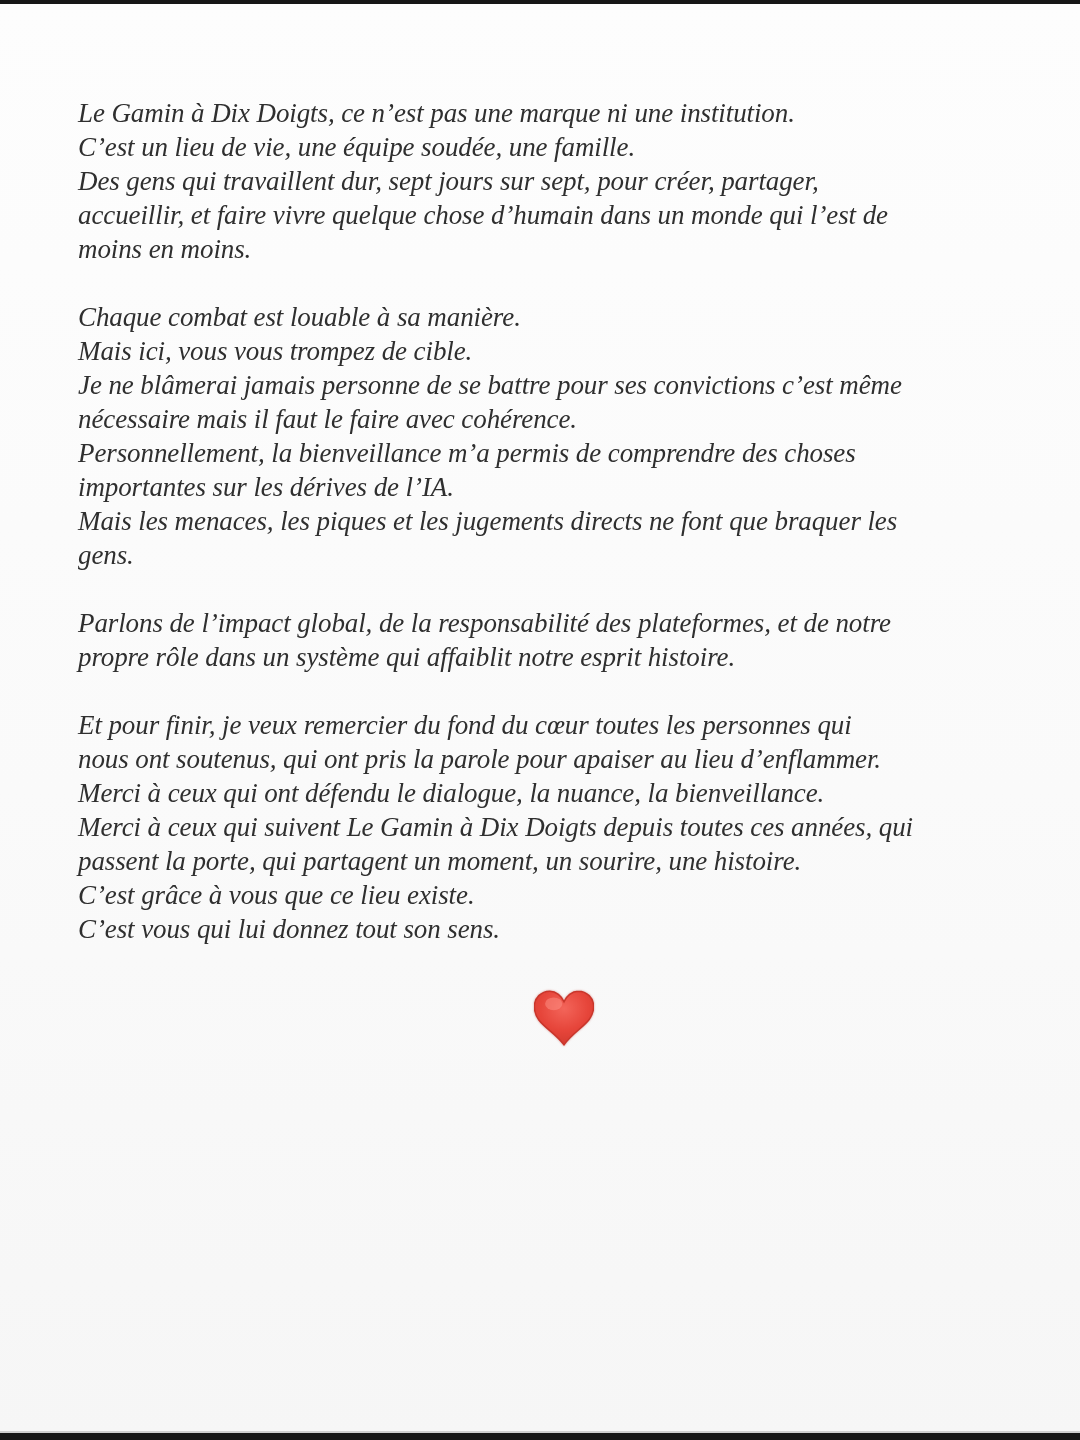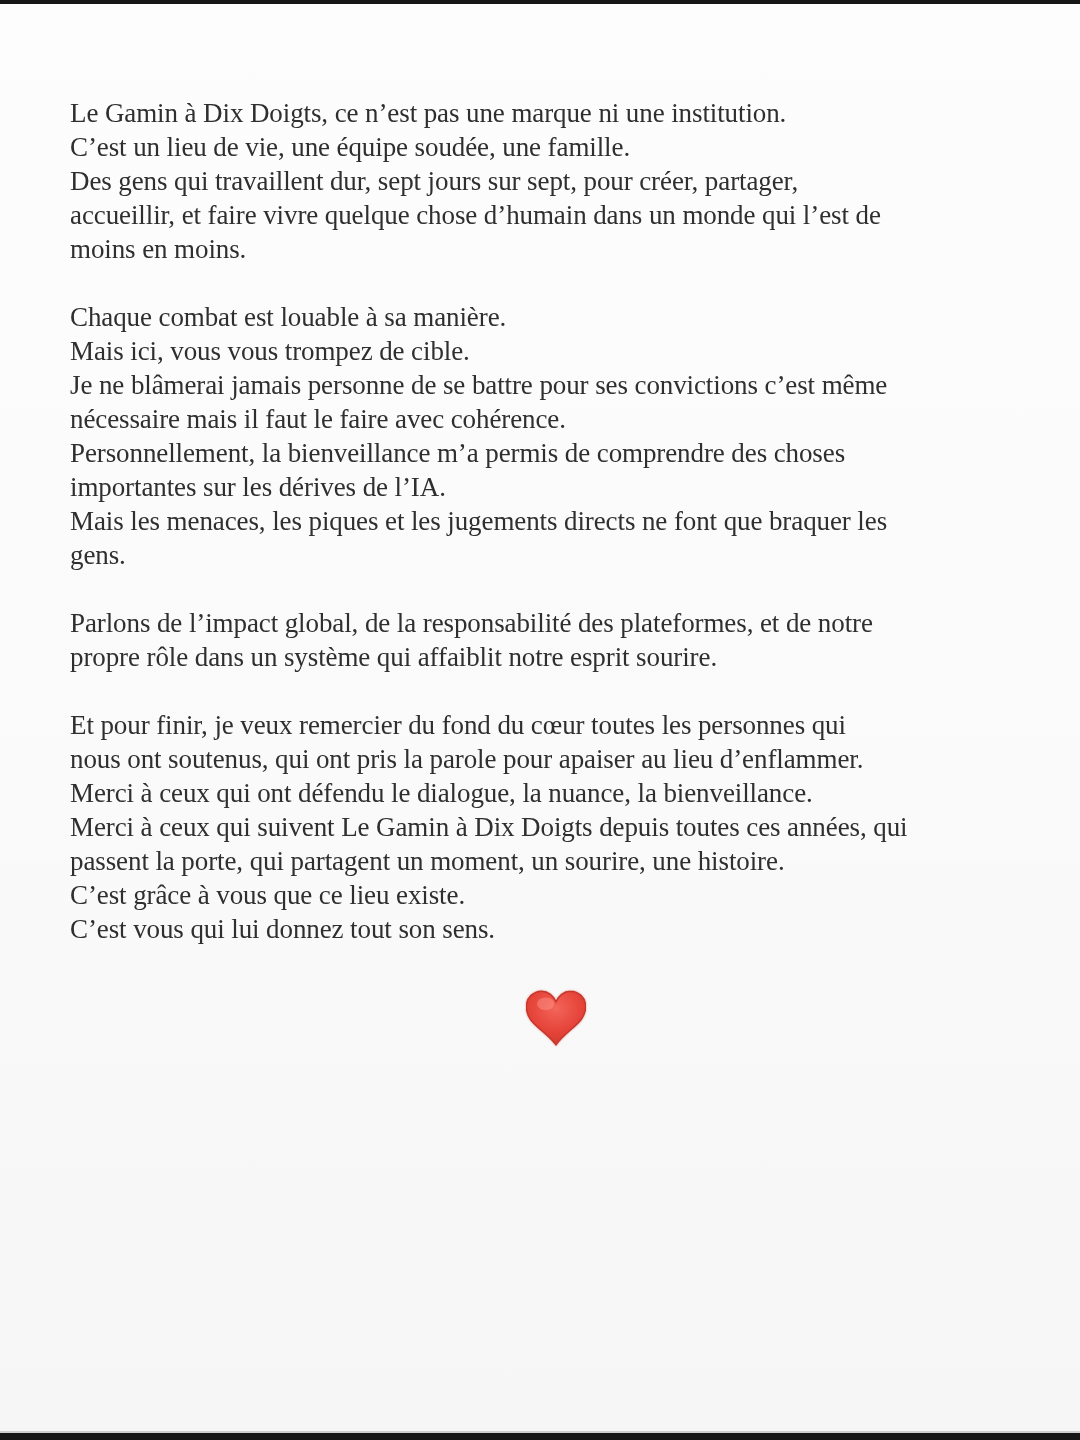--- a/index.html
+++ b/index.html
@@ -27,23 +27,24 @@
     left: 0;
     width: 1080px;
     background: #161616;
   }
   .edge-bar.top    { top: 0;    height: 4px; }
   .edge-bar.bottom { bottom: 0; height: 9px; border-top: 2px solid #cfcfcf; }
 
   .content {
     position: absolute;
     top: 96px;
-    left: 70px;
+    left: 78px;
     width: 972px;
     color: #2f2f2f;
+    font-style: italic;
   }
 
   .para {
     font-size: 27px;
     line-height: 34px;
     letter-spacing: -0.1px;
     white-space: pre-line;       
     margin-bottom: 34px;         
     font-weight: 400;
   }
@@ -81,21 +82,21 @@
     <p class="para">Chaque combat est louable à sa manière.
 Mais ici, vous vous trompez de cible.
 Je ne blâmerai jamais personne de se battre pour ses convictions c’est même
 nécessaire mais il faut le faire avec cohérence.
 Personnellement, la bienveillance m’a permis de comprendre des choses
 importantes sur les dérives de l’IA.
 Mais les menaces, les piques et les jugements directs ne font que braquer les
 gens.</p>
 
     <p class="para">Parlons de l’impact global, de la responsabilité des plateformes, et de notre
-propre rôle dans un système qui affaiblit notre esprit sourire.</p>
+propre rôle dans un système qui affaiblit notre esprit histoire.</p>
 
 
     <p class="para">Et pour finir, je veux remercier du fond du cœur toutes les personnes qui
 nous ont soutenus, qui ont pris la parole pour apaiser au lieu d’enflammer.
 Merci à ceux qui ont défendu le dialogue, la nuance, la bienveillance.
 Merci à ceux qui suivent Le Gamin à Dix Doigts depuis toutes ces années, qui
 passent la porte, qui partagent un moment, un sourire, une histoire.
 C’est grâce à vous que ce lieu existe.
 C’est vous qui lui donnez tout son sens.</p>
 

